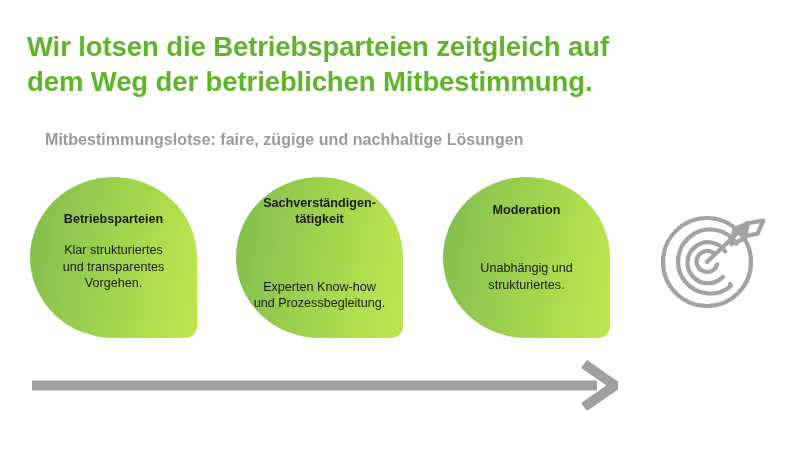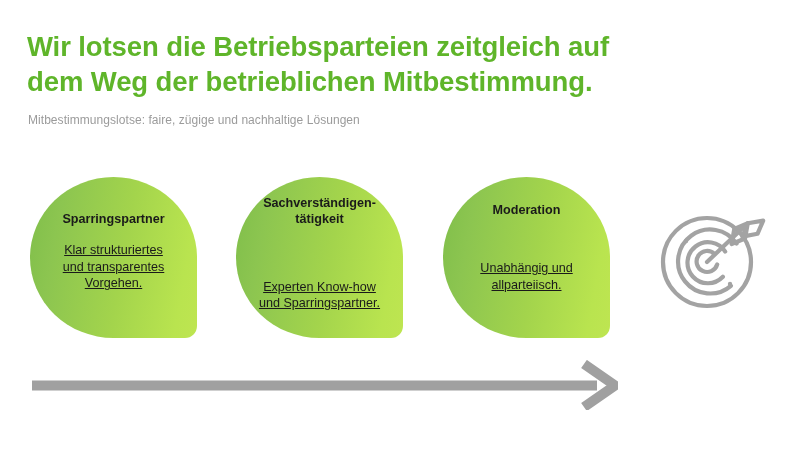--- a/index.html
+++ b/index.html
@@ -36,24 +36,24 @@
     letter-spacing: -0.1px;
     color: #5fb52a;
     white-space: pre-line;
   }
 
   .subhead {
     position: absolute;
     left: 28px;
     top: 113px;
     width: 680px;
-    margin: 0;
-    font-size: 12px;
+    margin: 17px;
+    font-size: 16px;
     line-height: 1.2;
-    font-weight: 400;
+    font-weight: 700;
     color: #9b9b9b;
     letter-spacing: 0.05px;
   }
 
   
   .pins {
     position: absolute;
     left: 0;
     top: 0;
     width: 800px;
@@ -94,21 +94,20 @@
     margin: 0 0 2px 0;
     white-space: pre-line;
   }
 
   .pin-body {
     font-size: 12.6px;
     line-height: 1.32;
     font-weight: 400;
     margin: 0;
     white-space: pre-line;
-    text-decoration: underline;
   }
 
   
   .pin1 .pin-inner { transform: translateY(-6px); }
   .pin1 .pin-body  { margin-top: 13px; }
 
   .pin2 .pin-inner { transform: translateY(-4px); gap: 36px; }
   .pin2 .pin-body  { margin-top: 13px; }
 
   .pin3 .pin-inner { transform: translateY(-10px); gap: 27px; }
@@ -139,41 +138,41 @@
 
   <h1 class="headline">Wir lotsen die Betriebsparteien zeitgleich auf
 dem Weg der betrieblichen Mitbestimmung.</h1>
 
   <p class="subhead">Mitbestimmungslotse: faire, zügige und nachhaltige Lösungen</p>
 
   <div class="pins">
 
     <div class="pin pin1">
       <div class="pin-inner">
-        <div class="pin-title">Sparringspartner</div>
+        <div class="pin-title">Betriebsparteien</div>
         <div class="pin-body">Klar strukturiertes
 und transparentes
 Vorgehen.</div>
       </div>
     </div>
 
     <div class="pin pin2">
       <div class="pin-inner">
         <div class="pin-title">Sachverständigen-
 tätigkeit</div>
         <div class="pin-body">Experten Know-how
-und Sparringspartner.</div>
+und Prozessbegleitung.</div>
       </div>
     </div>
 
     <div class="pin pin3">
       <div class="pin-inner">
         <div class="pin-title">Moderation</div>
         <div class="pin-body">Unabhängig und
-allparteiisch.</div>
+strukturiertes.</div>
       </div>
     </div>
 
   </div>
 
   <div class="target-icon">
     <svg viewBox="0 0 118 112" width="118" height="112" aria-hidden="true">
       <g fill="none" stroke="#a3a3a3" stroke-width="4.2" stroke-linecap="round" stroke-linejoin="round">
 
         <circle cx="50" cy="62" r="44"></circle>

